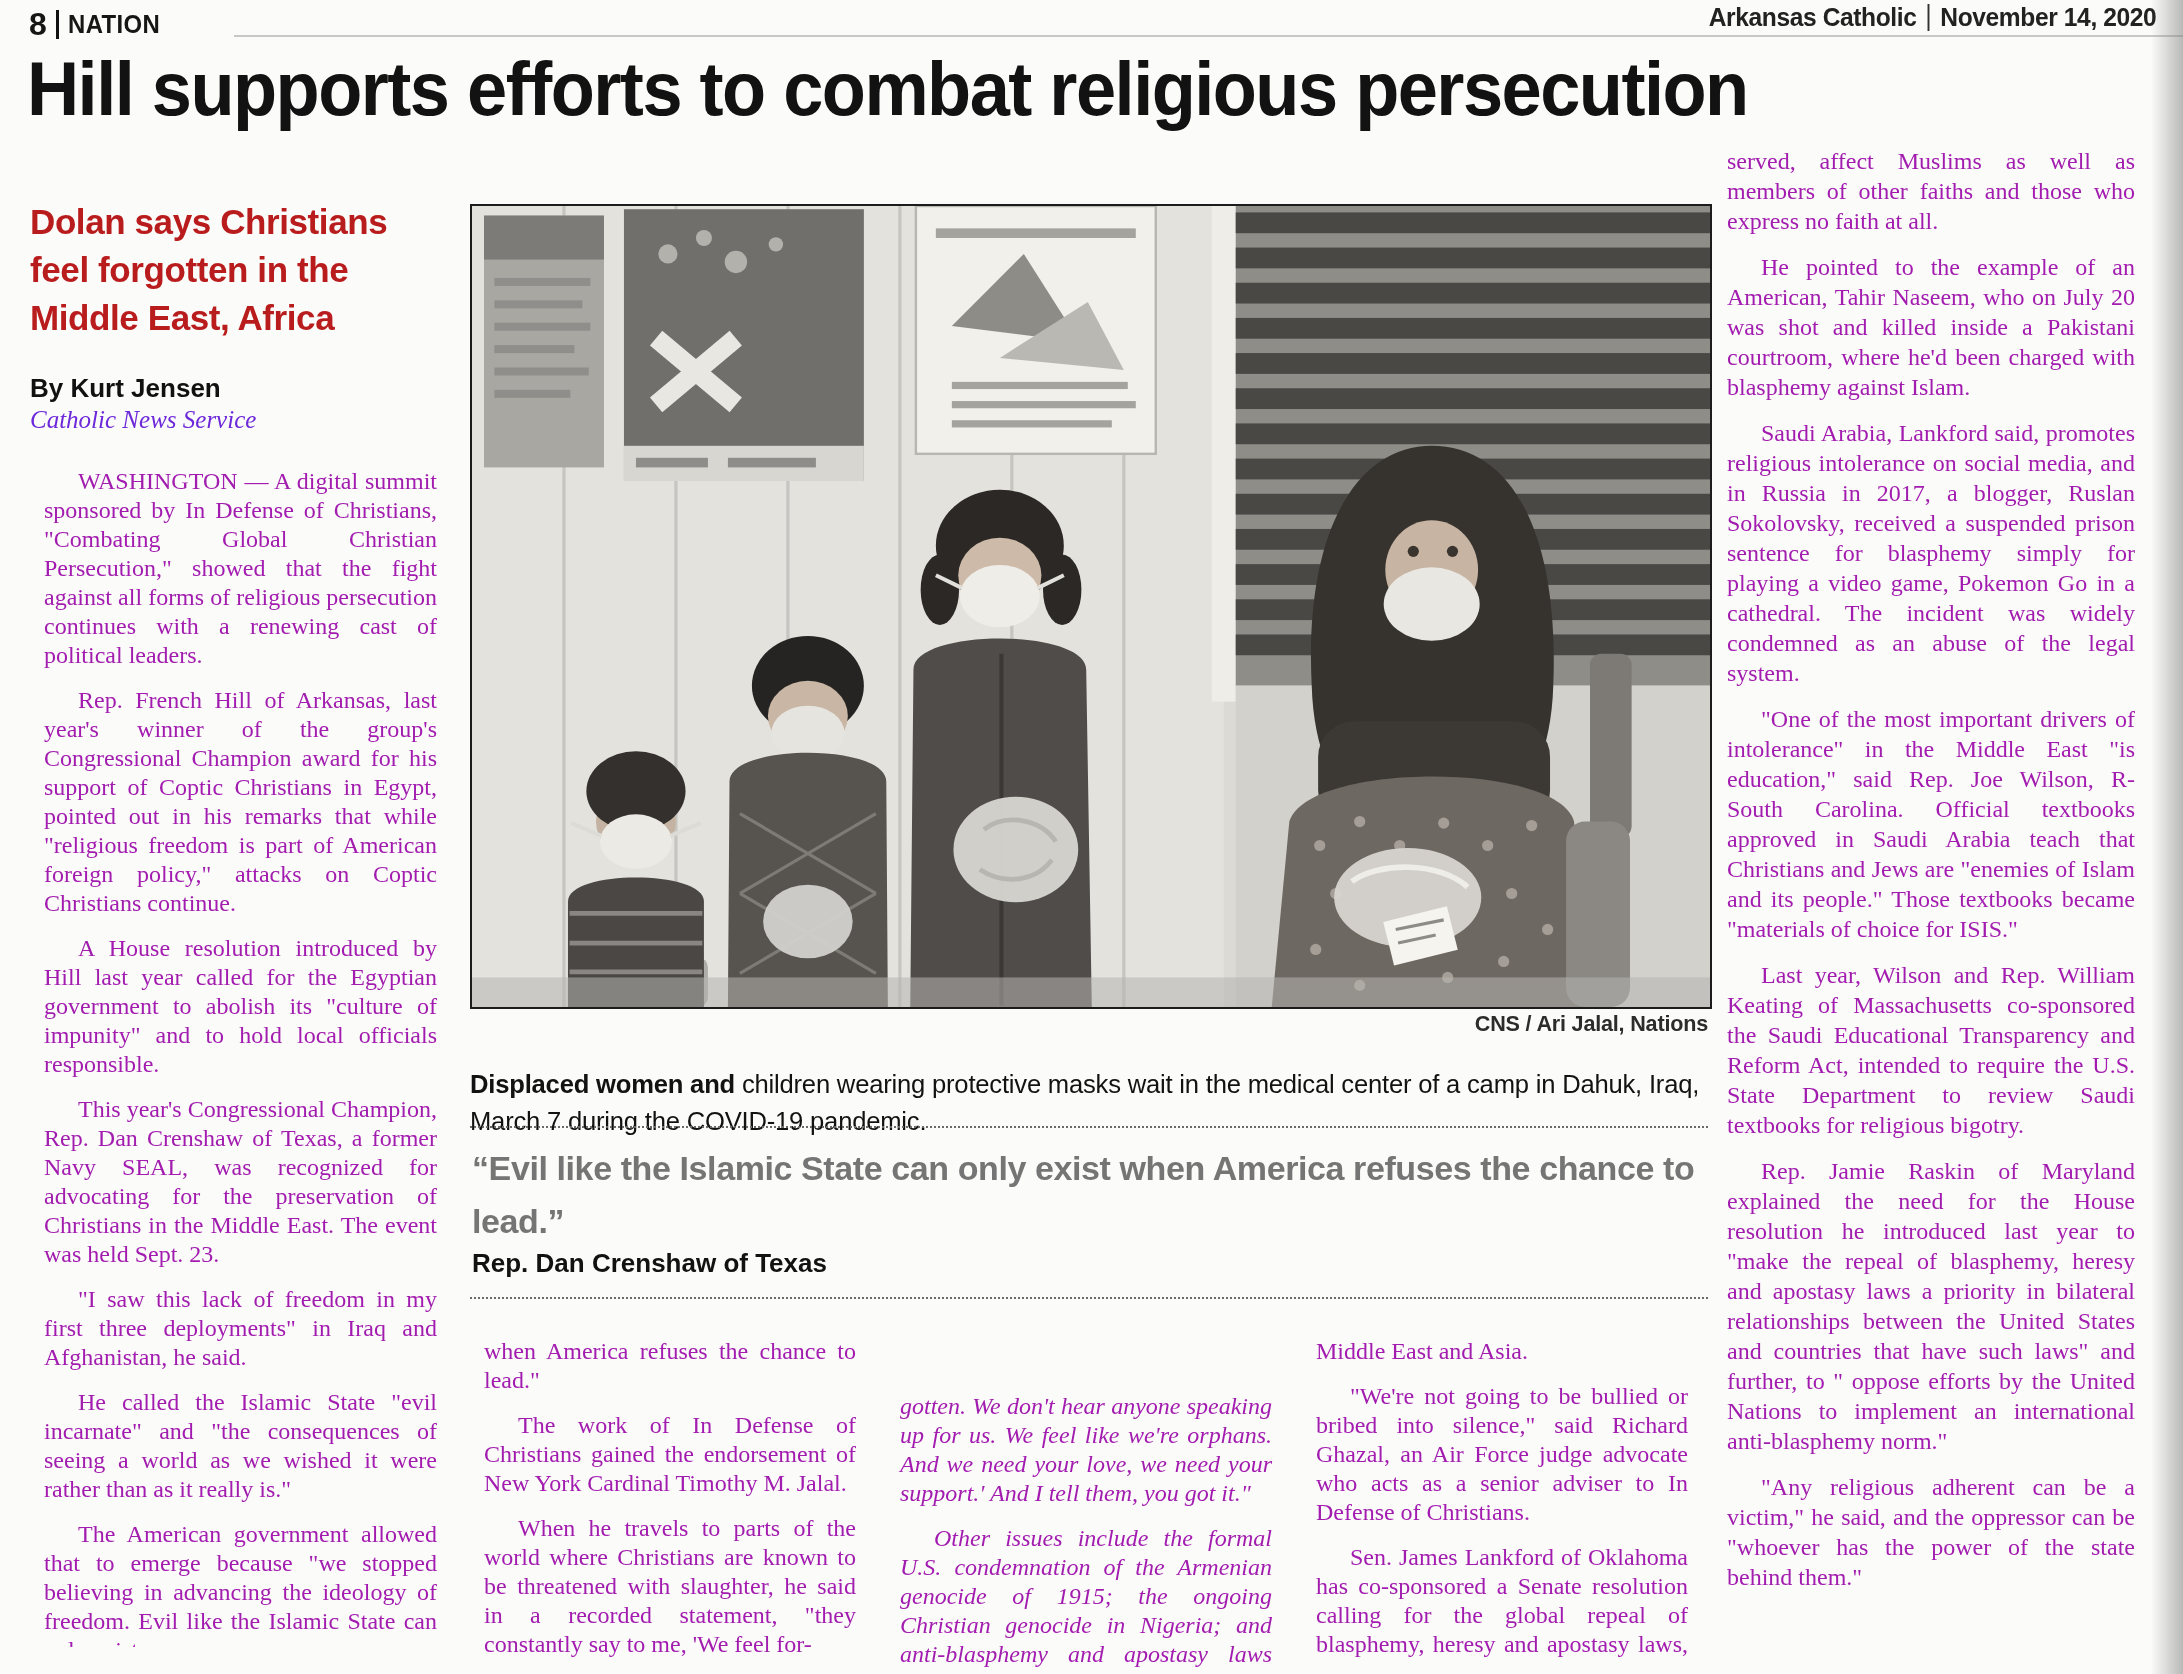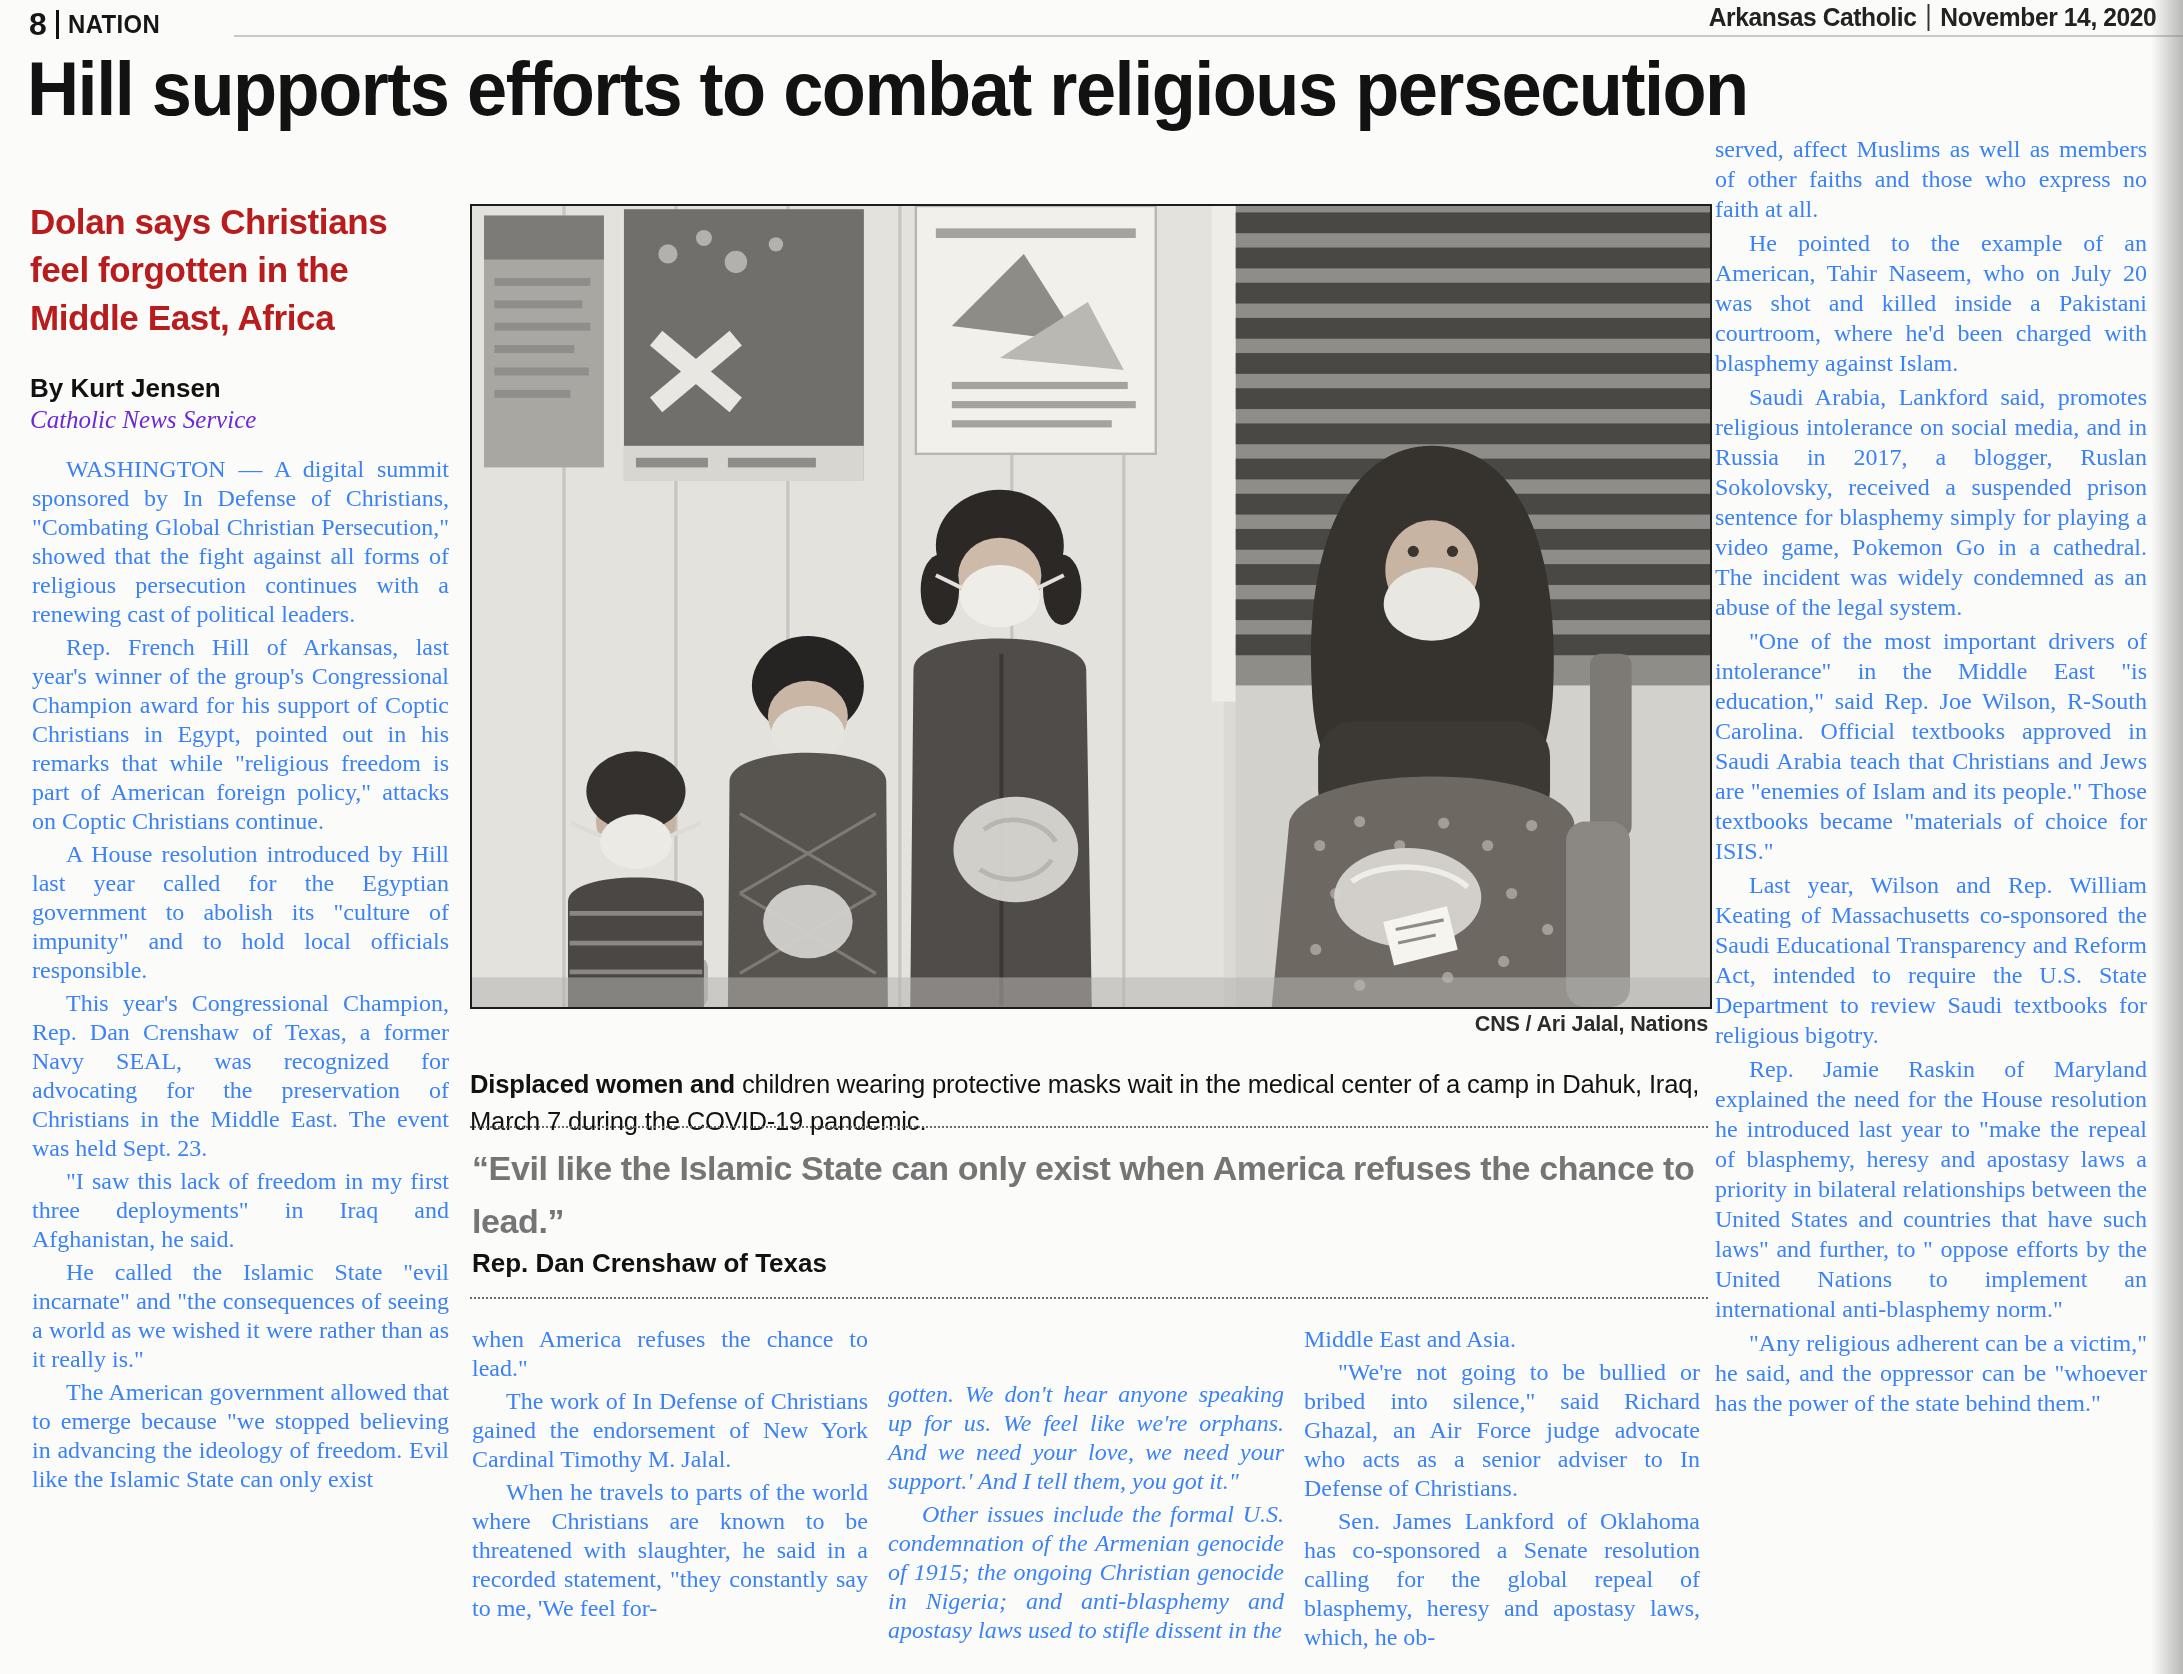--- a/index.html
+++ b/index.html
@@ -25,22 +25,22 @@
     font-family:"Liberation Sans",sans-serif;font-weight:700;font-size:76px;
     letter-spacing:-1.6px;color:#121212;transform:scaleX(.95);transform-origin:left;}
   .deck{position:absolute;left:30px;top:198px;width:416px;
     font-family:"Liberation Sans",sans-serif;font-weight:700;font-size:35px;
     line-height:48px;color:#b91c1c;letter-spacing:-0.4px;}
   .byline{position:absolute;left:30px;top:373px;font-family:"Liberation Sans",sans-serif;
     font-weight:700;font-size:26px;color:#111;}
   .byline-org{position:absolute;left:30px;top:406px;font-style:italic;font-size:25px;color:#6d28d9;}
   
   .col{position:absolute;overflow:hidden;}
-  .col p{margin:4px;font-size:24px;line-height:29px;text-align:justify;
-    text-indent:34px;hyphens:auto;-webkit-hyphens:auto;color:#3b82f6;}
+  .col p{margin:16px;font-size:24px;line-height:29px;text-align:justify;
+    text-indent:34px;hyphens:auto;-webkit-hyphens:auto;color:#a21caf;}
   .col p.cont{text-indent:0;}
   .col-1{left:28px;top:451px;width:425px;height:1196px;}
   .col-1 p{line-height:29px;}
   .col-2{left:468px;top:1321px;width:404px;height:336px;}
   .col-3{left:884px;top:1376px;width:404px;height:336px;font-style:italic;}
   .col-4{left:1300px;top:1321px;width:404px;height:336px;}
   .col-5{left:1711px;top:130px;width:440px;height:1519px;}
   .col-5 p{line-height:30px;}
   
   .photo{position:absolute;left:470px;top:204px;width:1238px;height:801px;

